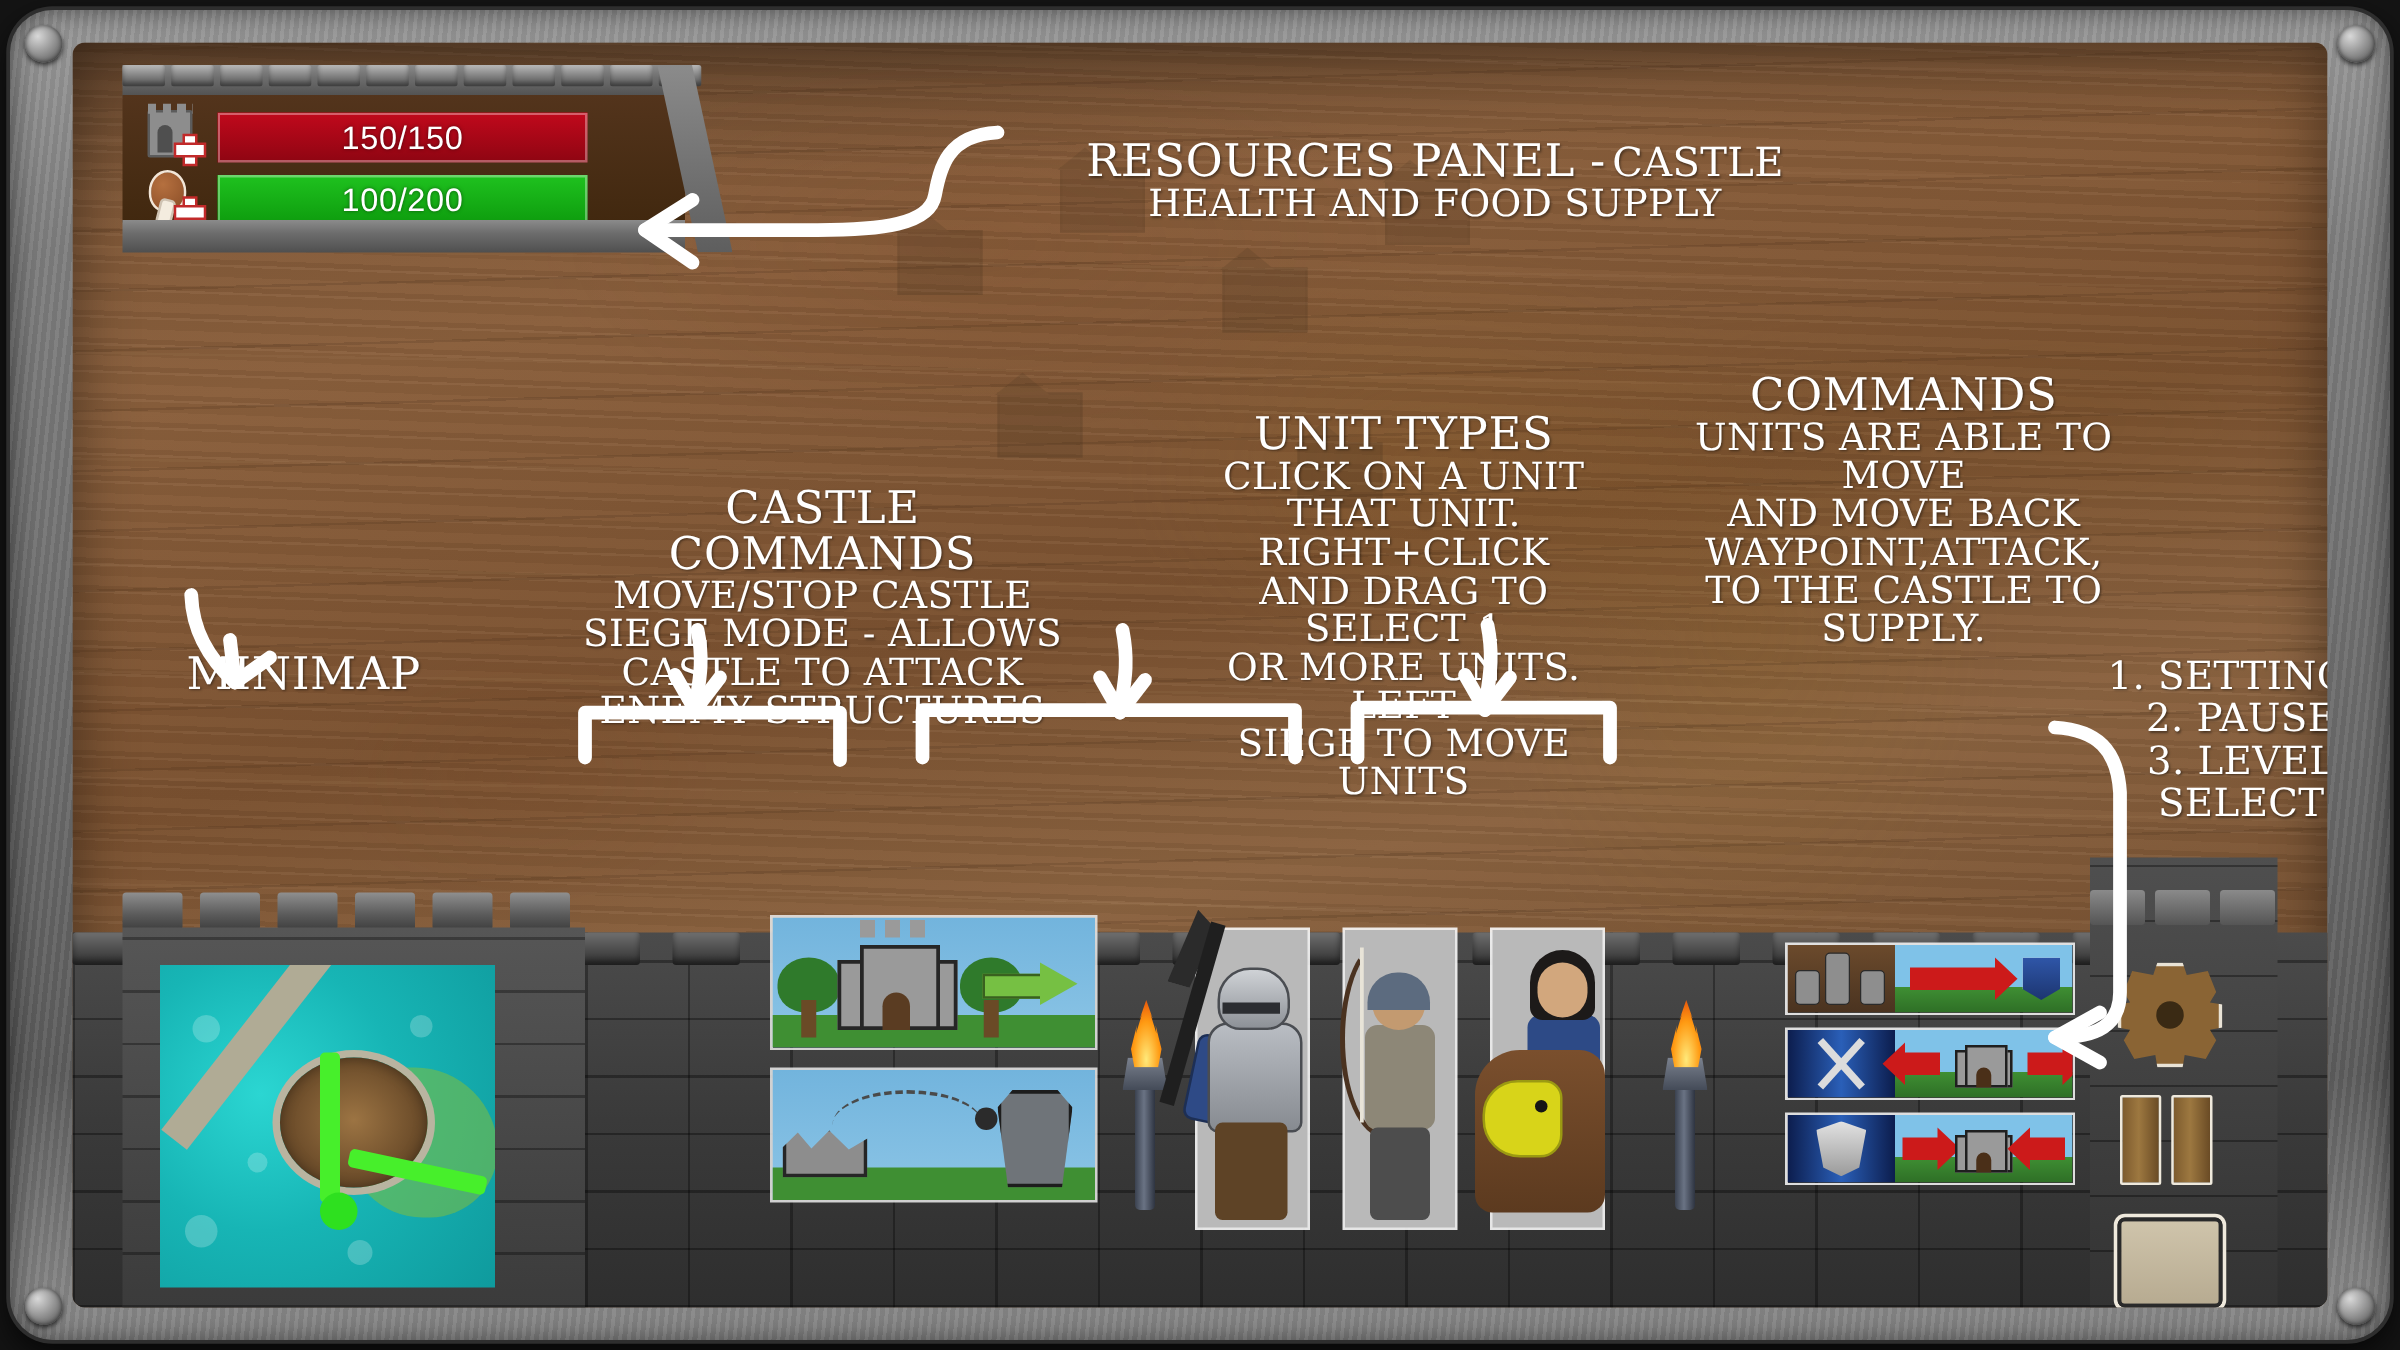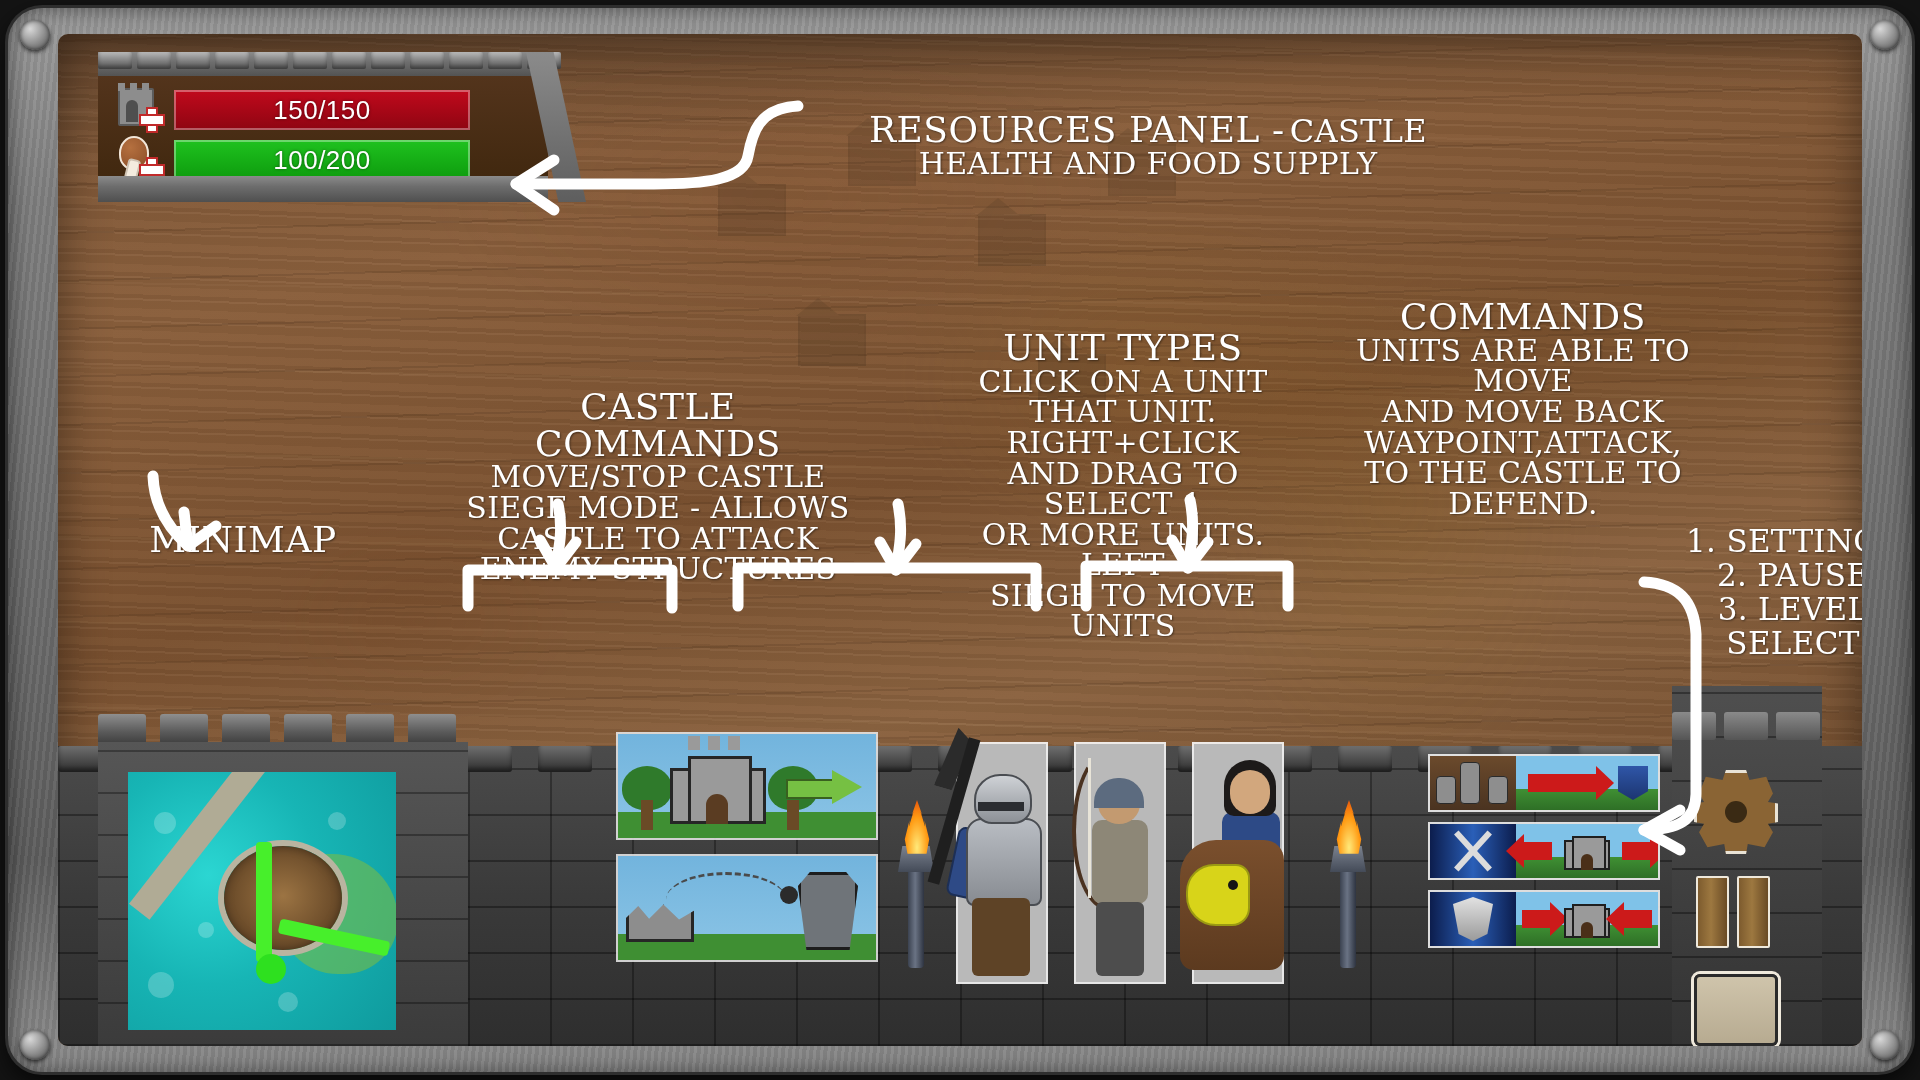--- a/index.html
+++ b/index.html
@@ -366,21 +366,21 @@
       <span class="bd">SIEGE TO MOVE UNITS</span>
     </div>
 
     <div class="anno" id="anno-unitcmd">
       <span class="hd">COMMANDS</span>
       <span class="bd">UNITS ARE ABLE TO</span>
       <span class="bd">MOVE</span>
       <span class="bd">AND MOVE BACK</span>
       <span class="bd">WAYPOINT,ATTACK,</span>
       <span class="bd">TO THE CASTLE TO</span>
-      <span class="bd">DEFEND.</span>
+      <span class="bd">SUPPLY.</span>
     </div>
 
     <div class="anno" id="anno-settings">
       <span class="bd">1. SETTINGS</span>
       <span class="bd">2. PAUSE</span>
       <span class="bd">3. LEVEL</span>
       <span class="bd">SELECT</span>
     </div>
 
     <svg id="arrows" viewBox="0 0 1804 1012" preserveAspectRatio="none">

